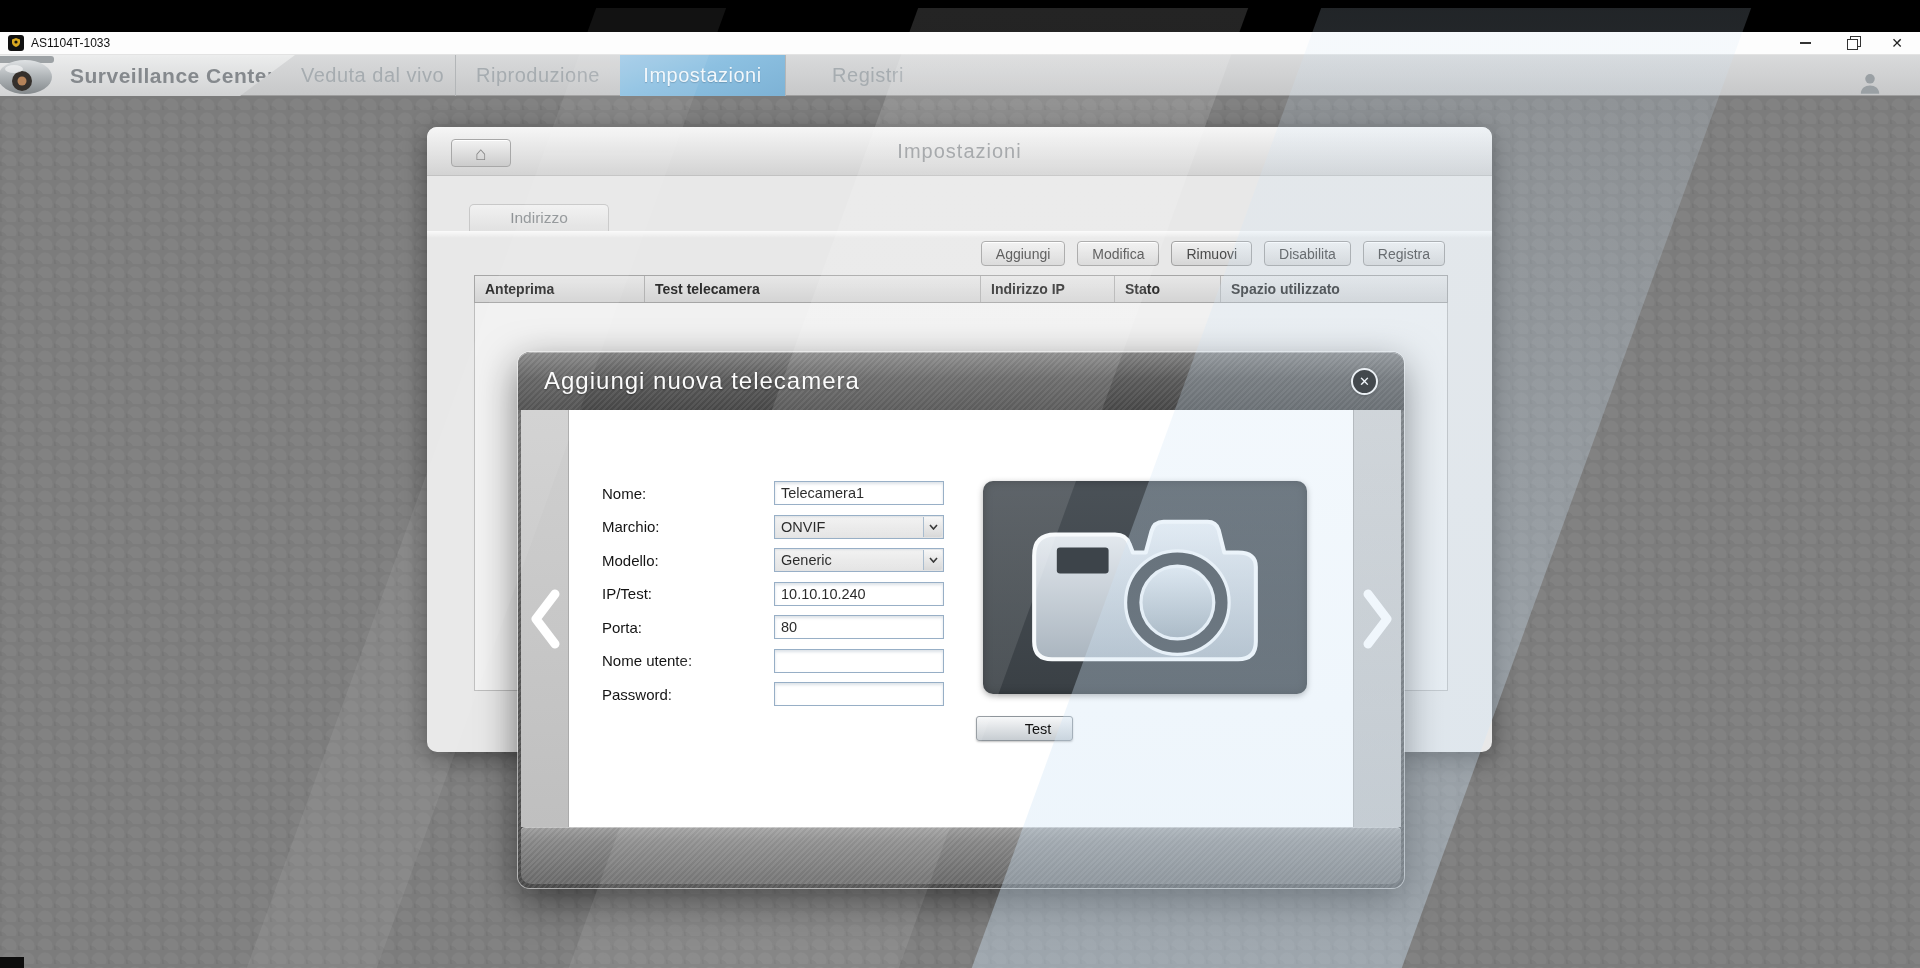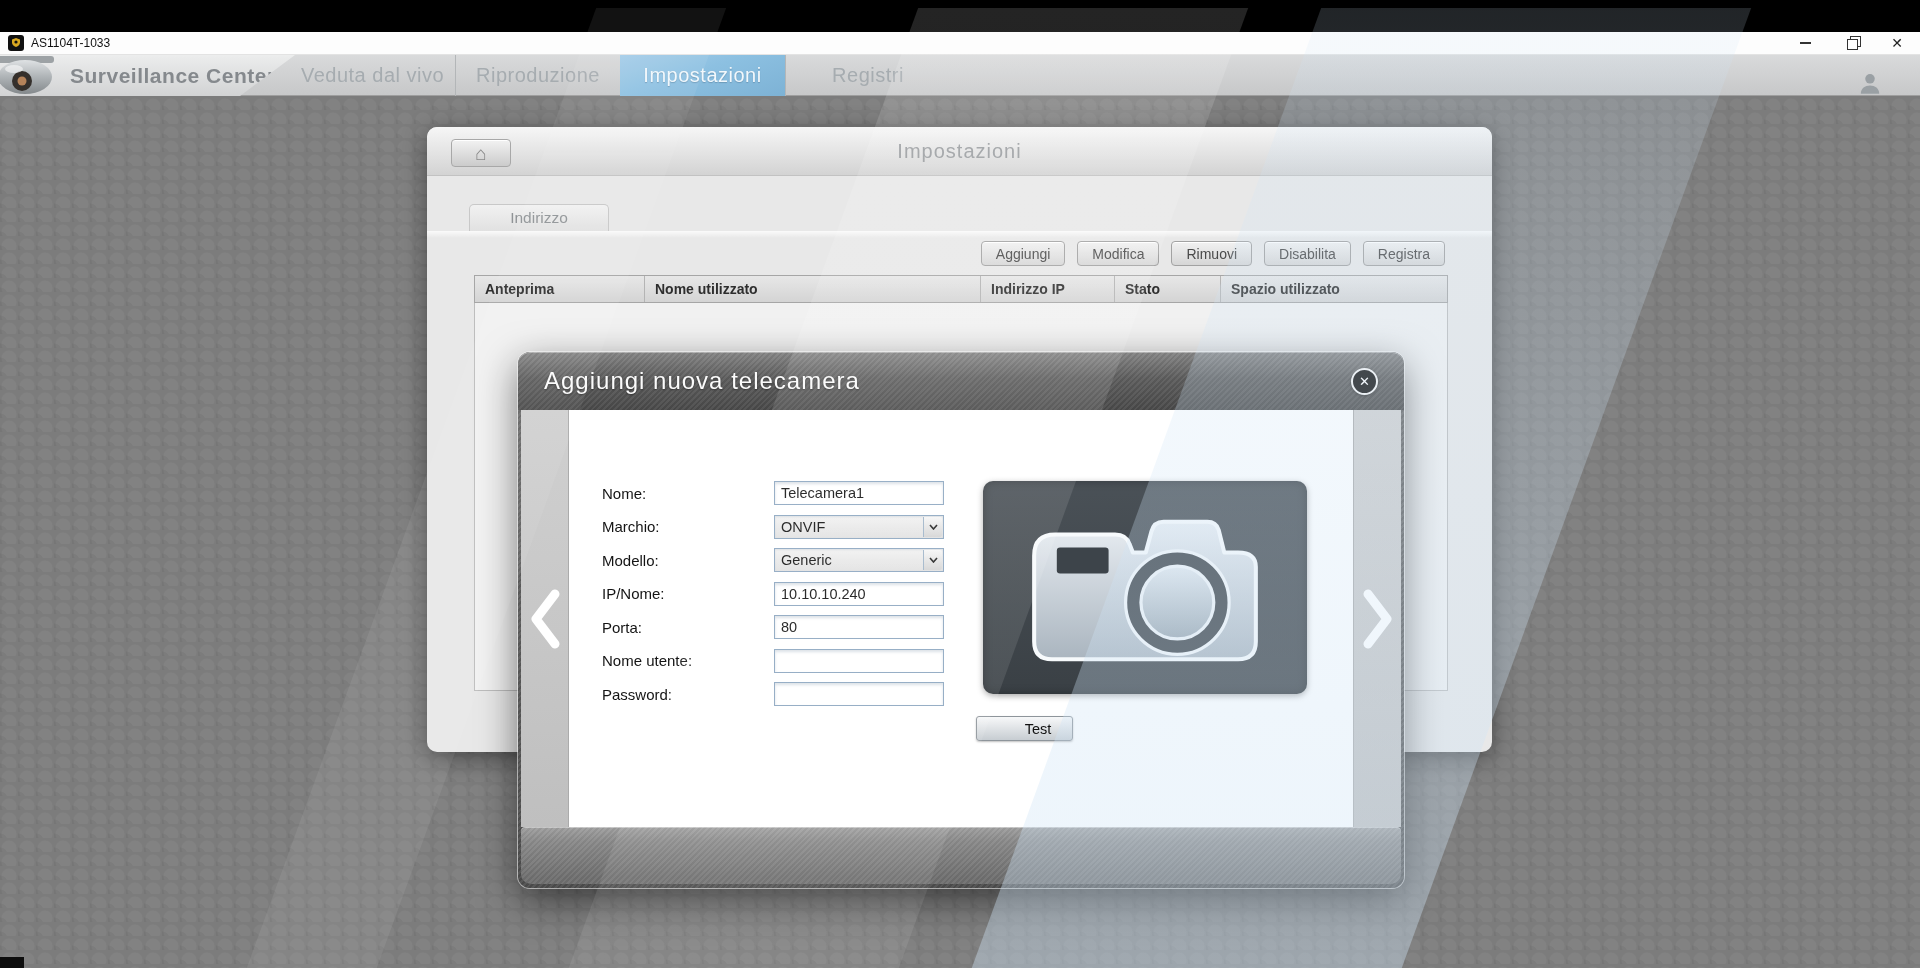--- a/index.html
+++ b/index.html
@@ -217,21 +217,21 @@
     <div class="panel-toolbar">
       <div class="pbtn">Aggiungi</div>
       <div class="pbtn">Modifica</div>
       <div class="pbtn">Rimuovi</div>
       <div class="pbtn">Disabilita</div>
       <div class="pbtn">Registra</div>
     </div>
     <div class="cam-table">
       <div class="thead">
         <div class="th th-0">Anteprima</div>
-        <div class="th th-1">Nome utilizzato</div>
+        <div class="th th-1">Test telecamera</div>
         <div class="th th-2">Indirizzo IP</div>
         <div class="th th-3">Stato</div>
         <div class="th th-4">Spazio utilizzato</div>
       </div>
       <div class="tbody"></div>
     </div>
   </div>
 
   <div class="modal">
     <div class="modal-titlebar">
@@ -268,21 +268,21 @@
             <div class="ctl select">
               <span>Generic</span>
               <span class="select-btn">
                 <svg width="9" height="6" viewBox="0 0 9 6">
                     <polyline points="1,1 4.5,5 8,1" fill="none" stroke="#222" stroke-width="1.6"></polyline>
                   </svg>
               </span>
             </div>
           </div>
           <div class="frow">
-            <span class="flabel">IP/Nome:</span>
+            <span class="flabel">IP/Test:</span>
             <input class="ctl" type="text" value="10.10.10.240" style="">
           </div>
           <div class="frow">
             <span class="flabel">Porta:</span>
             <input class="ctl" type="text" value="80" style="">
           </div>
           <div class="frow">
             <span class="flabel">Nome utente:</span>
             <input class="ctl" type="text" value="" style="">
           </div>

